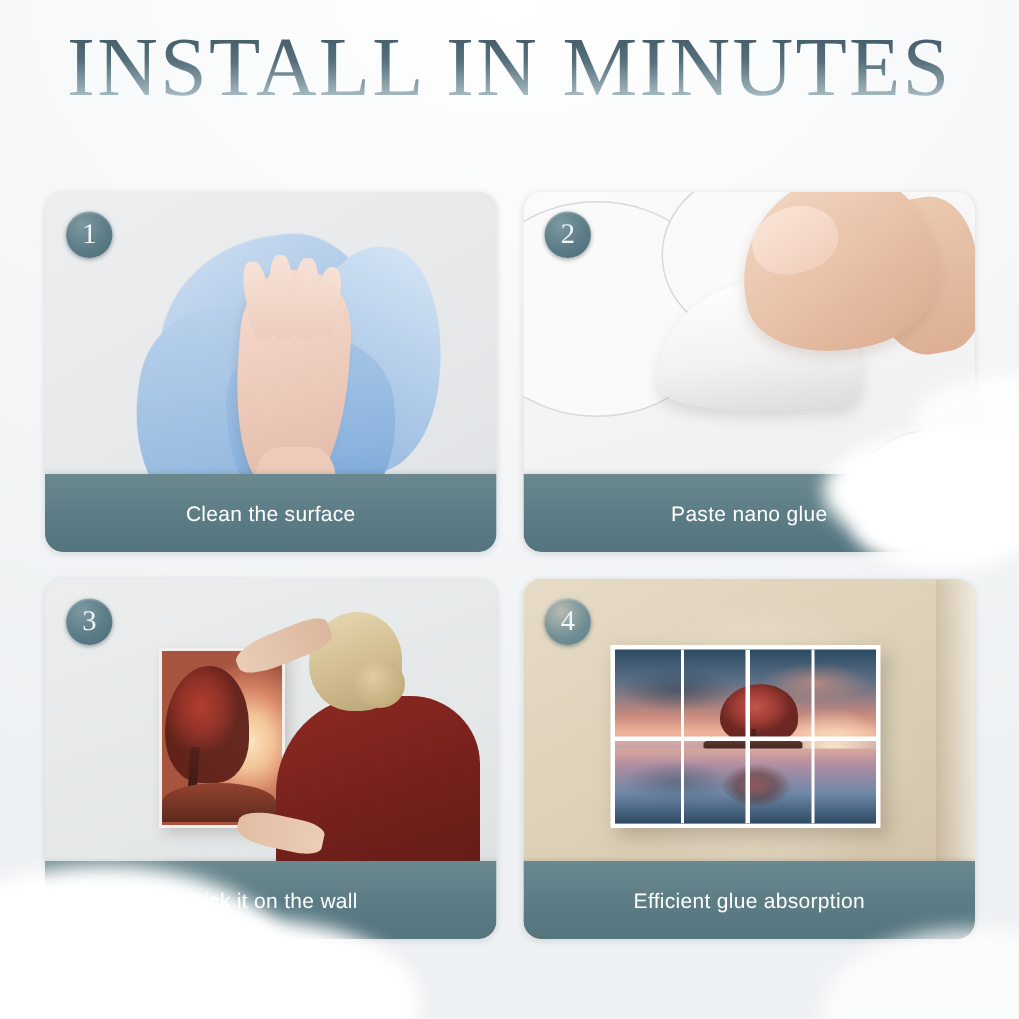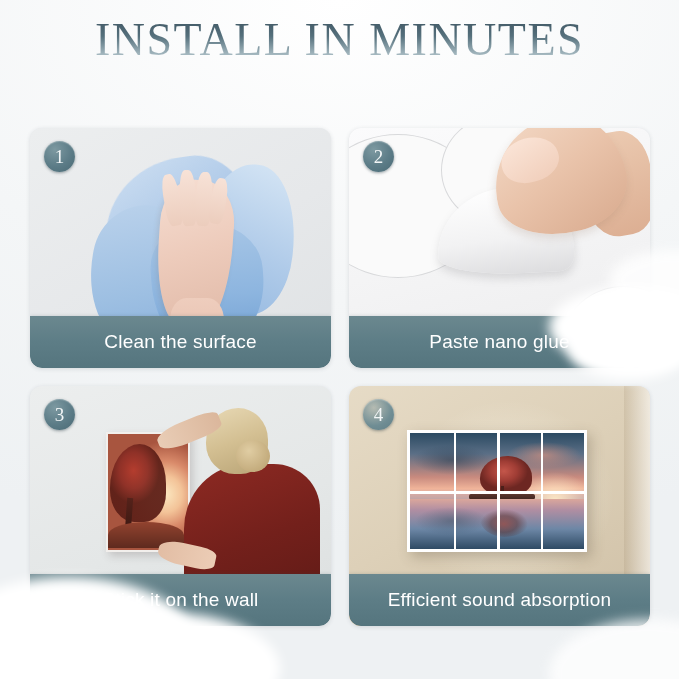--- a/index.html
+++ b/index.html
@@ -14,21 +14,21 @@
   
   .bg-wash{position:absolute;inset:0;
     background:
       radial-gradient(120% 80% at 50% 0%,#ffffff 0%,#f4f6f7 55%,#eef1f3 100%);
   }
 
   
   .header{position:absolute;left:0;right:0;top:16px;text-align:center;}
   .title{
     font-family:"Liberation Serif",serif;
-    font-size:46px;letter-spacing:1.5px;font-weight:400;
+    font-size:56px;letter-spacing:1.5px;font-weight:400;
     line-height:1.05;
     background:linear-gradient(180deg,#3d5360 0%,#55707c 42%,#9fb3bb 78%,#cfdade 100%);
     -webkit-background-clip:text;background-clip:text;
     color:transparent;-webkit-text-fill-color:transparent;
     white-space:nowrap;
   }
   .subtitle-wrap{margin-top:9px;display:flex;justify-content:center;}
   .subtitle{
     display:inline-block;
     padding:5px 16px 6px;
@@ -66,21 +66,21 @@
     z-index:6;
   }
   .badge.soft{background:radial-gradient(circle at 35% 28%,#8fa9b2 0%,#6589955e 0%,#5b808cd9 60%,#4c717ddb 100%);}
 
   
   .caption{
     position:absolute;left:0;right:0;bottom:0;height:52px;
     background:linear-gradient(180deg,#6b888f 0%,#5d7d86 50%,#55757e 100%);
     border-radius:0 0 12px 12px;
     display:flex;align-items:center;justify-content:center;
-    color:#ffffff;font-size:19px;letter-spacing:.2px;
+    color:#ffffff;font-size:14px;letter-spacing:.2px;
     z-index:5;
     box-shadow:0 -1px 3px rgba(50,70,80,.12);
   }
 
   
   .c1-bg{position:absolute;inset:0;background:linear-gradient(150deg,#eceeef 0%,#e6e8ea 55%,#dfe2e4 100%);}
   .cloth{position:absolute;}
   .cloth-a{left:76px;top:30px;width:150px;height:150px;
     background:linear-gradient(155deg,#cfe0f2 0%,#aec9e8 45%,#8fb4dd 100%);
     border-radius:60% 40% 48% 55% / 55% 50% 46% 52%;
@@ -302,21 +302,21 @@
         <div class="sideboard">
           <div class="sb-seam" style="left:28%"></div>
           <div class="sb-seam" style="left:56%"></div>
           <div class="sb-seam" style="left:84%"></div>
         </div>
         <div class="vase"></div>
         <div class="floor4"></div>
         <div class="corner4"></div>
       </div>
       <div class="badge soft">4</div>
-      <div class="caption">Efficient sound absorption</div>
+      <div class="caption">Efficient glue absorption</div>
     </div>
 
   </div>
 
   <div class="clouds">
     <div class="cl cl-r3"></div>
     <div class="cl cl-r1"></div>
     <div class="cl cl-r2"></div>
     <div class="cl cl-b3"></div>
     <div class="cl cl-b1"></div>

